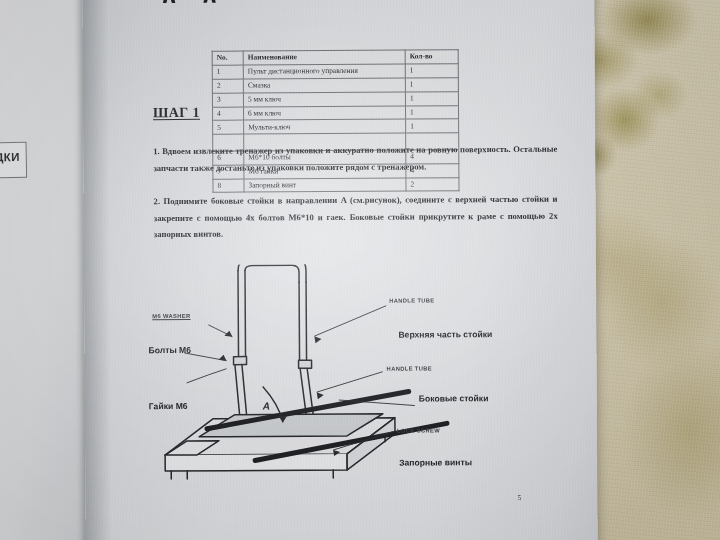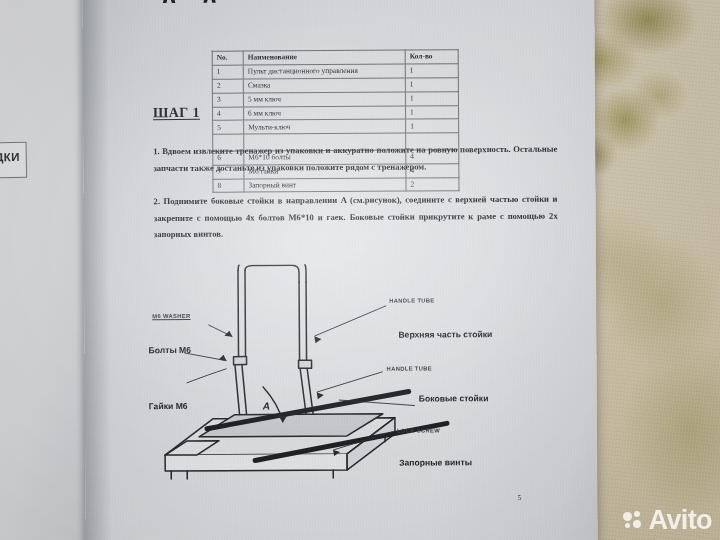--- a/index.html
+++ b/index.html
@@ -339,23 +339,14 @@
 
         <div class="page-num">5</div>
 
       </div>
     </div>
 
     <div id="photo-shade"></div>
     <div id="photo-grain"></div>
   </div>
 
-  <div class="watermark">
-    <span class="wm-dots">
-      <i class="wm-d1"></i>
-        <i class="wm-d2"></i>
-        <i class="wm-d3"></i>
-        <i class="wm-d4"></i>
-    </span>
-    <span class="wm-text">Avito</span>
-  </div>
 
 </div>
 
 </body></html>

